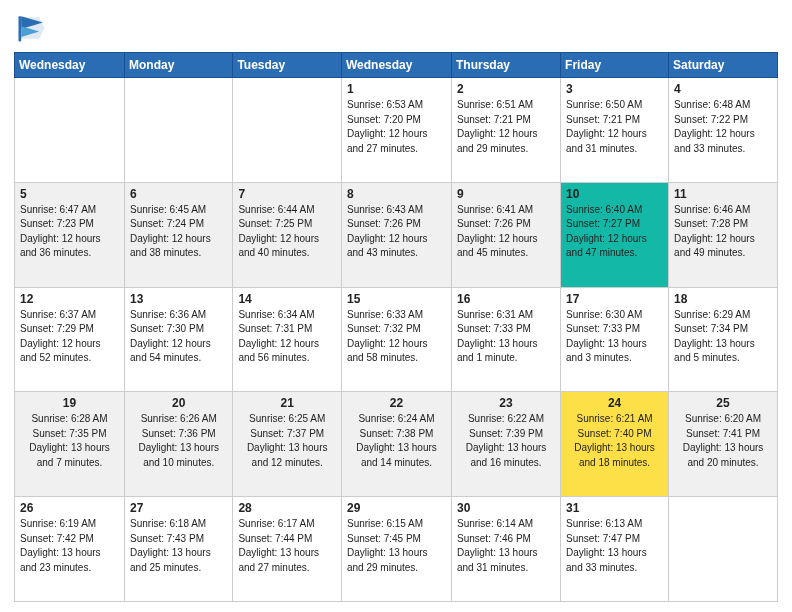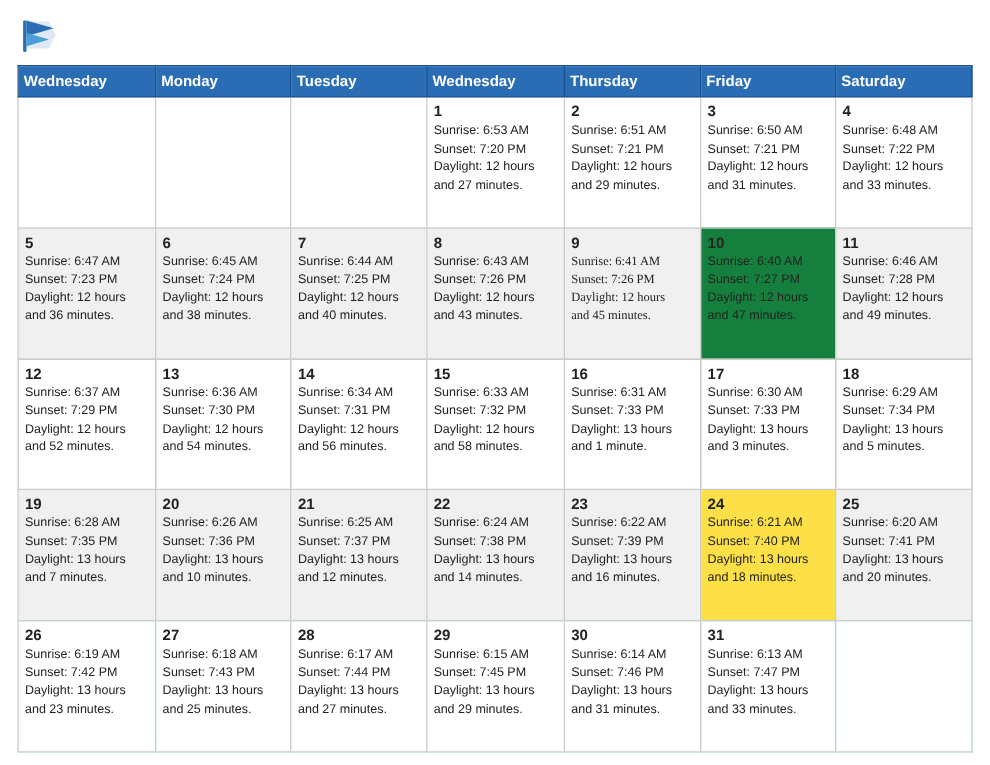--- a/index.html
+++ b/index.html
@@ -195,26 +195,26 @@
           </td>
           <td style="background: rgb(240, 240, 240);">
             <span class="day-number">8</span>
             <div class="day-info" style="white-space: pre-line;">Sunrise: 6:43 AM
 Sunset: 7:26 PM
 Daylight: 12 hours
 and 43 minutes.</div>
           </td>
           <td style="background: rgb(240, 240, 240);">
             <span class="day-number">9</span>
-            <div class="day-info" style="white-space: pre-line; font-family: Liberation Serif, serif;">Sunrise: 6:41 AM
+            <div class="day-info" style="white-space: pre-line;">Sunrise: 6:41 AM
 Sunset: 7:26 PM
 Daylight: 12 hours
 and 45 minutes.</div>
           </td>
-          <td style="background: #15803d;">
+          <td style="background: #14b8a6;">
             <span class="day-number">10</span>
             <div class="day-info" style="white-space: pre-line;">Sunrise: 6:40 AM
 Sunset: 7:27 PM
 Daylight: 12 hours
 and 47 minutes.</div>
           </td>
           <td style="background: rgb(240, 240, 240);">
             <span class="day-number">11</span>
             <div class="day-info" style="white-space: pre-line;">Sunrise: 6:46 AM
 Sunset: 7:28 PM
@@ -266,21 +266,21 @@
 and 3 minutes.</div>
           </td>
           <td>
             <span class="day-number">18</span>
             <div class="day-info" style="white-space: pre-line;">Sunrise: 6:29 AM
 Sunset: 7:34 PM
 Daylight: 13 hours
 and 5 minutes.</div>
           </td>
         </tr>
-        <tr style="background: rgb(240, 240, 240);">
+        <tr style="background: rgb(240, 240, 240); text-align: center;">
           <td style="background: rgb(240, 240, 240);">
             <span class="day-number">19</span>
             <div class="day-info" style="white-space: pre-line;">Sunrise: 6:28 AM
 Sunset: 7:35 PM
 Daylight: 13 hours
 and 7 minutes.</div>
           </td>
           <td style="background: rgb(240, 240, 240);">
             <span class="day-number">20</span>
             <div class="day-info" style="white-space: pre-line;">Sunrise: 6:26 AM

